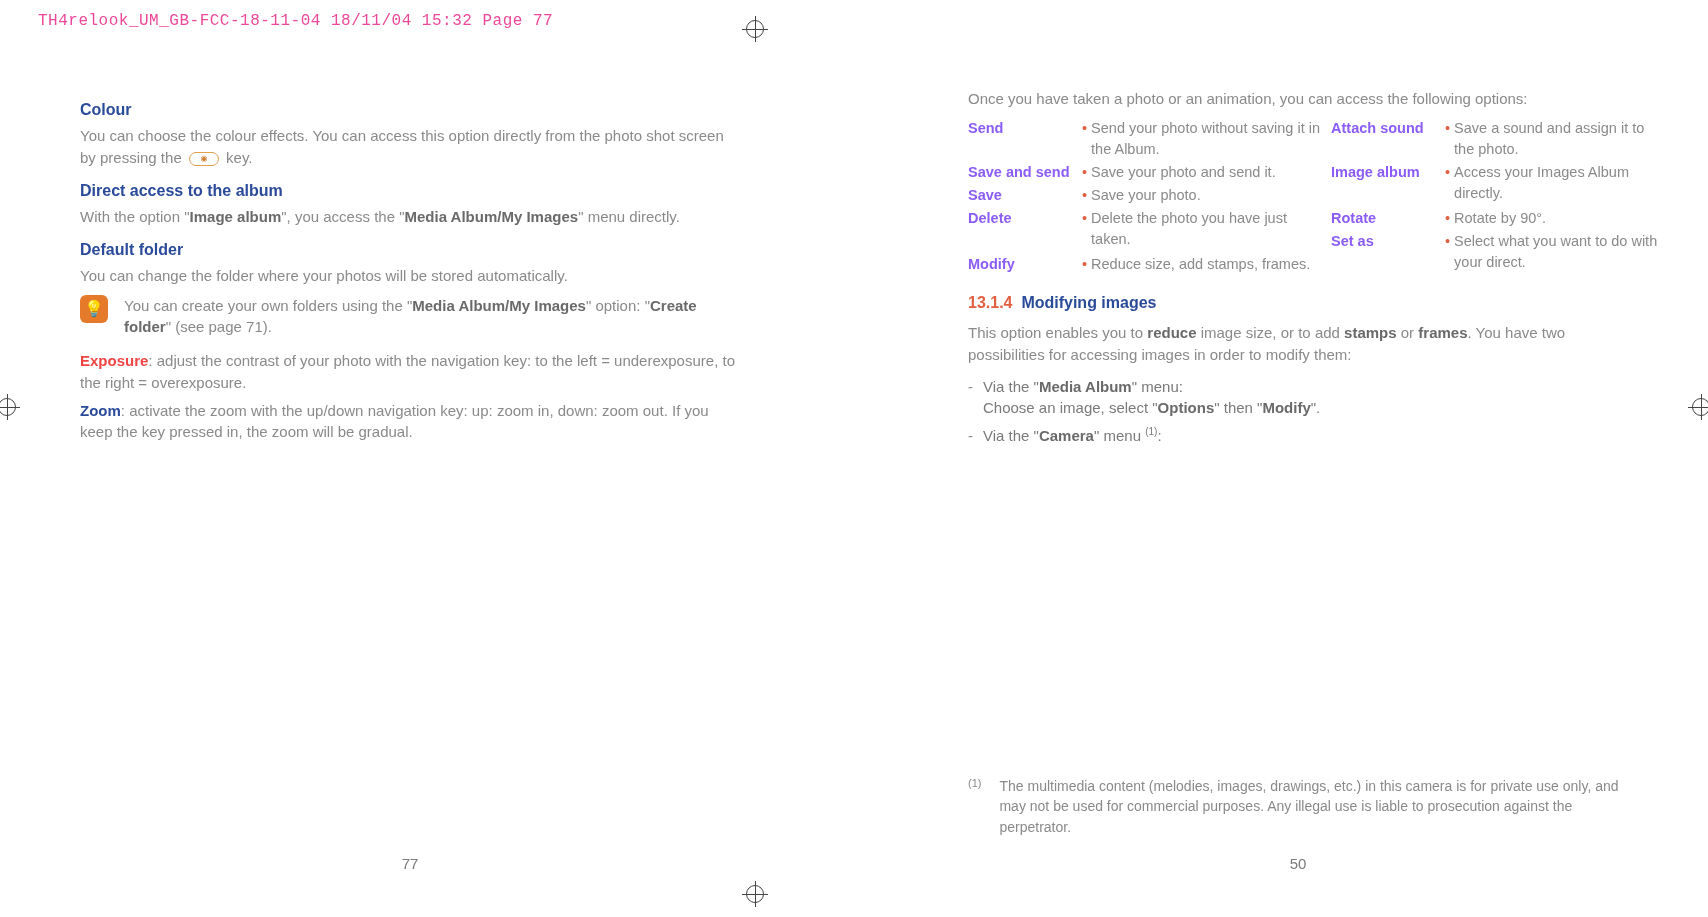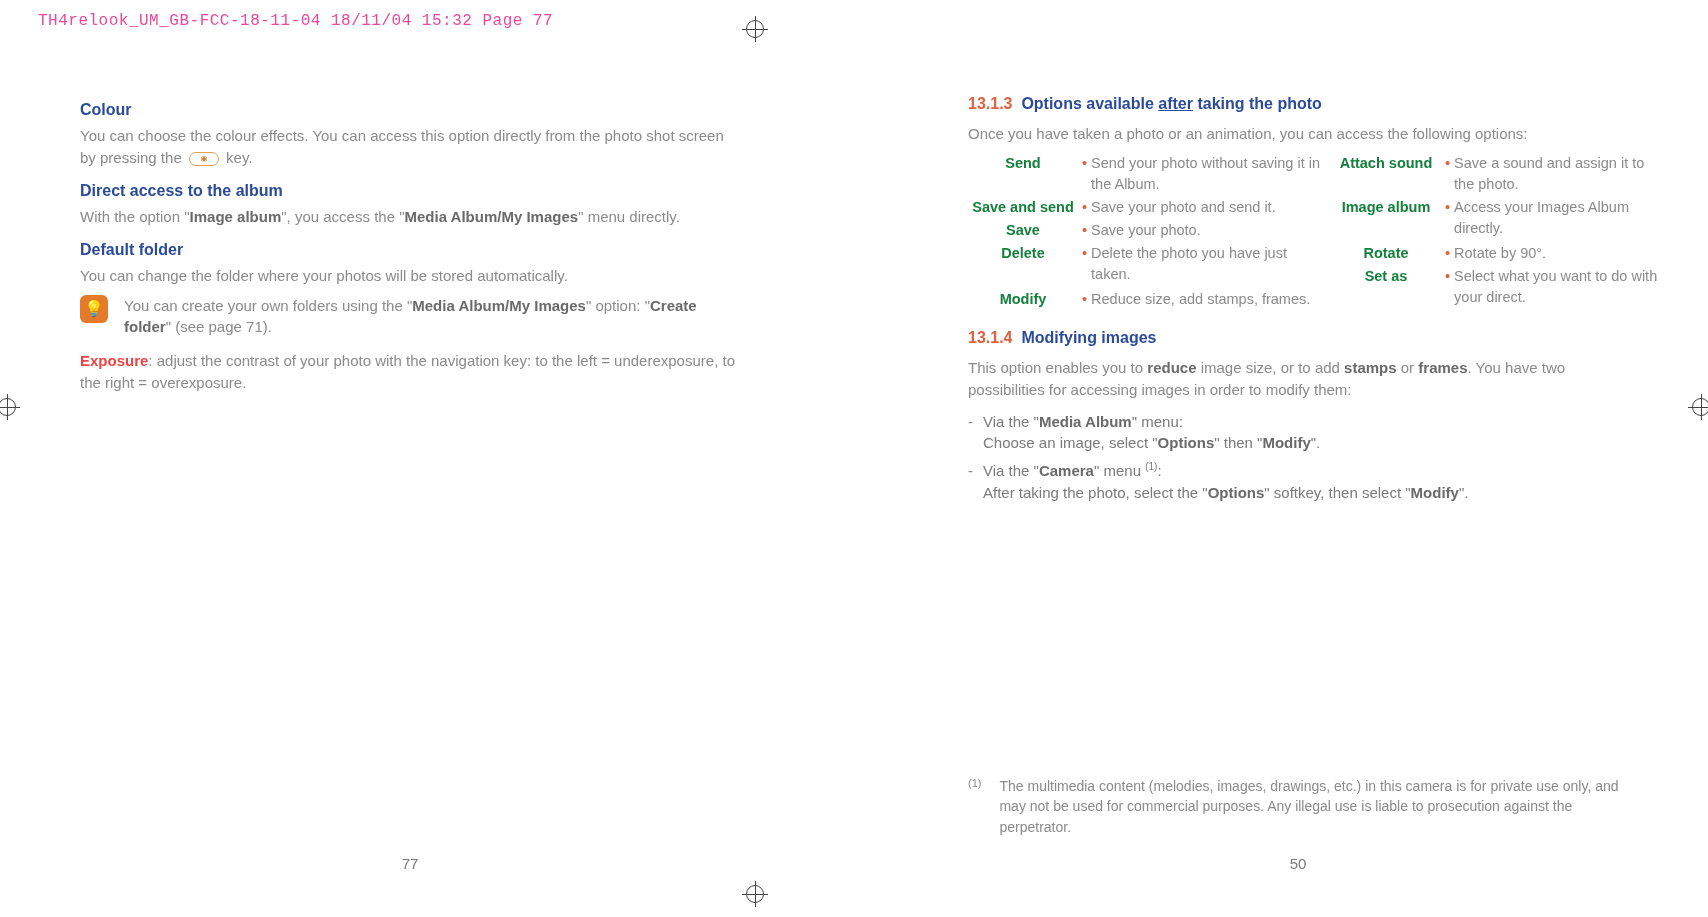--- a/index.html
+++ b/index.html
@@ -65,21 +65,21 @@
   }
   .opt-table {
     display: grid;
     grid-template-columns: 110px 245px 110px 220px;
     column-gap: 4px;
     row-gap: 2px;
     font-size: 14.5px;
     margin-top: 8px;
     margin-bottom: 16px;
   }
-  .opt-label { color: #15803d; font-weight: bold; text-align: center; }
+  .opt-label { color: #8b5cf6; font-weight: bold; }
   .opt-desc { color: #8a8a8a; display: flex; gap: 4px; }
   .bullet { color: #e06040; }
   .footnote {
     position: absolute;
     bottom: 50px;
     left: 0;
     right: 0;
     display: flex;
     gap: 18px;
     font-size: 14px;
@@ -157,29 +157,28 @@
     <div class="tip-row">
       <div class="tip-icon">💡</div>
       <p>
         <span>You can create your own folders using the "</span><span class="bold-inline">Media Album/My Images</span><span>" option: "</span><span class="bold-inline">Create folder</span><span>" (see page 71).</span>
       </p>
     </div>
 
     <p>
       <span class="bold-inline" style="color:#ef4444">Exposure</span><span>: adjust the contrast of your photo with the navigation key: to the left = underexposure, to the right = overexposure.</span>
     </p>
+    <p style="margin-top:6px;">
+      <span class="bold-inline" style="color:#2a4a9a">Zoom</span><span>: activate the zoom with the up/down navigation key: up: zoom in, down: zoom out. If you keep the key pressed in, the zoom will be gradual.</span>
+    </p>
 
     <div class="page-num">77</div>
   </div>
 
   <div class="page page-right">
-    <div class="sec-title">
-      <span class="sec-num">13.1.3</span>
-      &nbsp;<span>Options available </span><span class="underline">after</span><span> taking the photo</span>
-    </div>
     <p>Once you have taken a photo or an animation, you can access the following options:</p>
 
     <div class="opt-table">
       <div class="opt-label">Send</div>
       <div class="opt-desc">
           <span class="bullet">•</span>
           <span>Send your photo without saving it in the Album.</span>
         </div>
       <div class="opt-label">Attach sound</div>
       <div class="opt-desc">
@@ -243,21 +242,20 @@
       <span class="list-dash">-</span>
       <div>
         <div><span>Via the "</span><span class="bold-inline">Media Album</span><span>" menu:</span></div>
         <div><span>Choose an image, select "</span><span class="bold-inline">Options</span><span>" then "</span><span class="bold-inline">Modify</span><span>".</span></div>
       </div>
     </div>
     <div class="list-item">
       <span class="list-dash">-</span>
       <div>
         <div><span>Via the "</span><span class="bold-inline">Camera</span><span>" menu </span><span class="sup">(1)</span><span>:</span></div>
-        <div><span>After taking the photo, select the "</span><span class="bold-inline">Options</span><span>" softkey, then select "</span><span class="bold-inline">Modify</span><span>".</span></div>
       </div>
     </div>
 
     <div class="footnote">
       <span class="marker">(1)</span>
       <span>The multimedia content (melodies, images, drawings, etc.) in this camera is for private use only, and may not be used for commercial purposes. Any illegal use is liable to prosecution against the perpetrator.</span>
     </div>
 
     <div class="page-num">50</div>
   </div>

